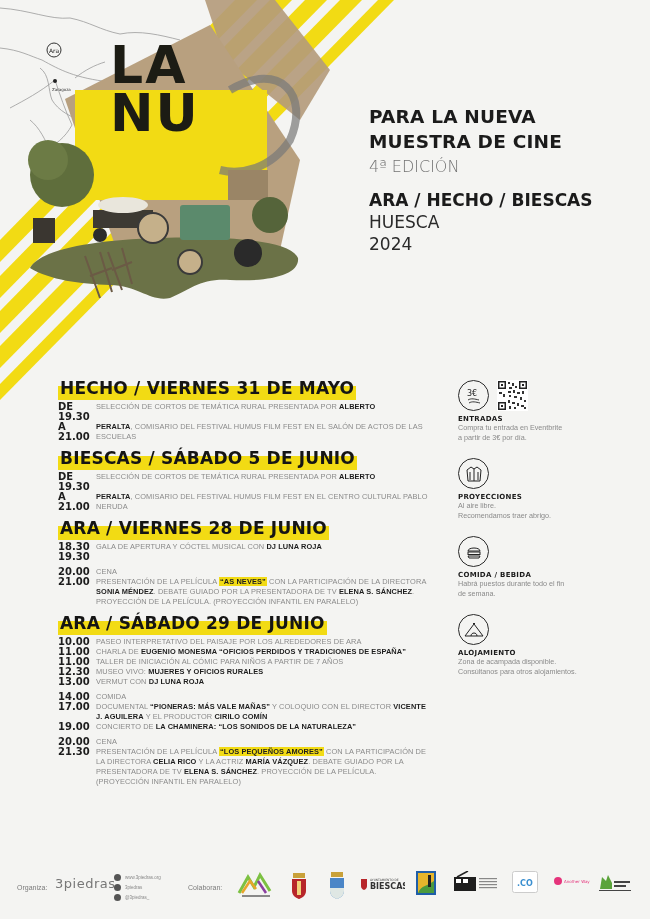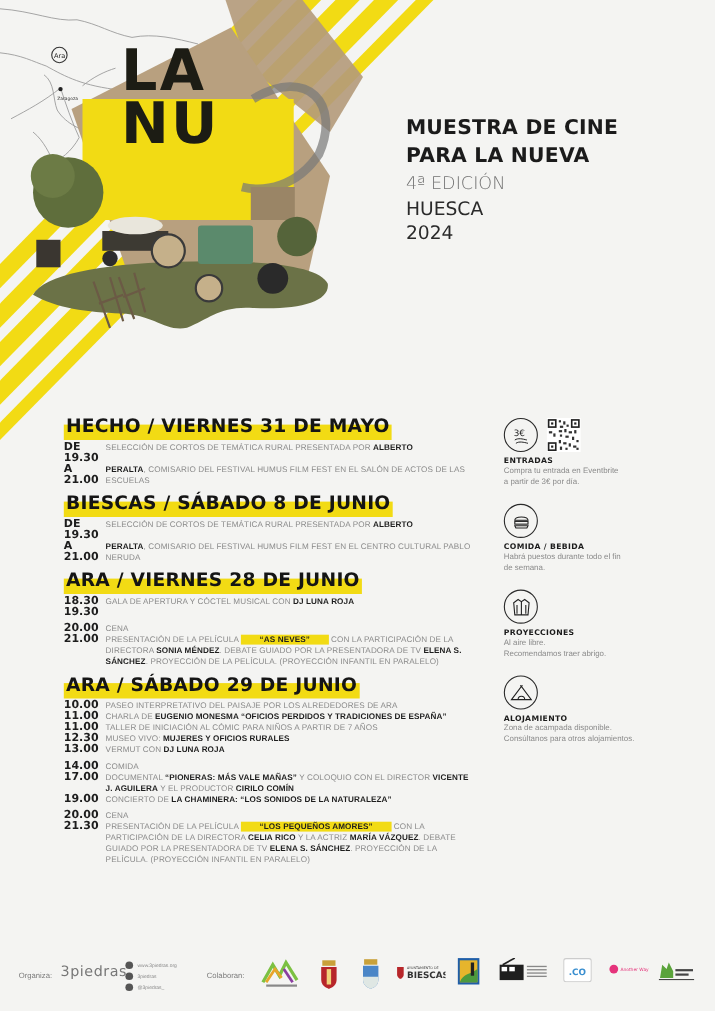--- a/index.html
+++ b/index.html
@@ -39,21 +39,21 @@
   }
   .day-head::before {
     content: ""; position: absolute; left: 0; right: 0; top: 8px; bottom: -2px;
     background: #f2db14; z-index: -1;
   }
   .day { margin-bottom: 6px; position: relative; z-index: 1; }
   .ev { display: flex; font-size: 7.4px; line-height: 10px; color: #8a8a8a; }
   .ev .t { width: 38px; flex: none; color: #1d1d1d; font-weight: bold; font-family: "DejaVu Sans", sans-serif; font-size: 10px; }
   .ev .d { flex: 1; text-transform: uppercase; letter-spacing: 0.1px; }
   .ev .d b { color: #1d1d1d; font-weight: bold; }
-  .ev .d .hl { background: #f2db14; color: #1d1d1d; font-weight: bold; padding: 0 17px; }
+  .ev .d .hl { background: #f2db14; color: #1d1d1d; font-weight: bold; padding: 0 1px; }
   .gap { height: 5px; }
 
   
   .info { position: absolute; left: 458px; top: 380px; width: 190px; }
   .info-item { margin-bottom: 14px; }
   .info-icon-row { display: flex; align-items: flex-start; gap: 8px; }
   .circle-icon {
     width: 31px; height: 31px; border: 1.3px solid #2b2b2b; border-radius: 50%;
     display: flex; align-items: center; justify-content: center; background: #f4f4f2;
   }
@@ -132,36 +132,37 @@
         <path d="M108,252 L122,290 M112,270 L132,262 M122,248 L132,284"></path>
       </g>
     </svg>
     <div class="logo-block">
       <div>LA</div>
       <div>NU</div>
     </div>
   </div>
 
   <div class="title-block">
+    <div class="title-main">PARA LA NUEVA</div>
     <div class="title-main">MUESTRA DE CINE</div>
-    <div class="title-main">PARA LA NUEVA</div>
     <div class="title-edition">4ª EDICIÓN</div>
+    <div class="title-places">ARA / HECHO / BIESCAS</div>
     <div class="title-light">HUESCA</div>
     <div class="title-light">2024</div>
   </div>
 
   <div class="program" id="program">
       <div class="day"><div class="day-head">HECHO / VIERNES 31 DE MAYO</div><div class="ev">
           <span class="t">DE 19.30</span>
           <span class="d"><span>SELECCIÓN DE CORTOS DE TEMÁTICA RURAL PRESENTADA POR </span><b>ALBERTO</b></span>
         </div><div class="ev">
           <span class="t">A 21.00</span>
           <span class="d"><b>PERALTA</b><span>, COMISARIO DEL FESTIVAL HUMUS FILM FEST EN EL SALÓN DE ACTOS DE LAS ESCUELAS</span></span>
         </div></div>
-      <div class="day"><div class="day-head">BIESCAS / SÁBADO 8 DE JUNIO</div><div class="ev">
+      <div class="day"><div class="day-head">BIESCAS / SÁBADO 5 DE JUNIO</div><div class="ev">
           <span class="t">DE 19.30</span>
           <span class="d"><span>SELECCIÓN DE CORTOS DE TEMÁTICA RURAL PRESENTADA POR </span><b>ALBERTO</b></span>
         </div><div class="ev">
           <span class="t">A 21.00</span>
           <span class="d"><b>PERALTA</b><span>, COMISARIO DEL FESTIVAL HUMUS FILM FEST EN EL CENTRO CULTURAL PABLO NERUDA</span></span>
         </div></div>
       <div class="day"><div class="day-head">ARA / VIERNES 28 DE JUNIO</div><div class="ev">
           <span class="t">18.30</span>
           <span class="d"><span>GALA DE APERTURA Y CÓCTEL MUSICAL CON </span><b>DJ LUNA ROJA</b></span>
         </div><div class="ev">
@@ -252,41 +253,41 @@
         </svg>
       </div>
       <div class="info-title">ENTRADAS</div>
       <div class="info-text">Compra tu entrada en Eventbrite</div>
       <div class="info-text">a partir de 3€ por día.</div>
     </div>
 
     <div class="info-item" style="margin-top:16px">
       <div class="circle-icon">
         <svg width="20" height="20" viewBox="0 0 20 20" fill="none" stroke="#222" stroke-width="1">
+          <path d="M7,3 L10,5 L13,3 L17,6 L16,17 L4,17 L3,6 Z"></path>
+            <path d="M10,5 L10,17"></path>
+            <path d="M6,8 L6,16 M14,8 L14,16"></path>
+        </svg>
+      </div>
+      <div class="info-title">PROYECCIONES</div>
+      <div class="info-text">Al aire libre.</div>
+      <div class="info-text">Recomendamos traer abrigo.</div>
+    </div>
+
+    <div class="info-item" style="margin-top:16px">
+      <div class="circle-icon">
+        <svg width="20" height="20" viewBox="0 0 20 20" fill="none" stroke="#222" stroke-width="1">
           <path d="M4,9 C4,5 16,5 16,9 Z"></path>
             <rect x="4" y="10" width="12" height="2.5"></rect>
             <path d="M4,14 L16,14 L15,16 L5,16 Z"></path>
         </svg>
       </div>
       <div class="info-title">COMIDA / BEBIDA</div>
       <div class="info-text">Habrá puestos durante todo el fin</div>
       <div class="info-text">de semana.</div>
-    </div>
-
-    <div class="info-item" style="margin-top:16px">
-      <div class="circle-icon">
-        <svg width="20" height="20" viewBox="0 0 20 20" fill="none" stroke="#222" stroke-width="1">
-          <path d="M7,3 L10,5 L13,3 L17,6 L16,17 L4,17 L3,6 Z"></path>
-            <path d="M10,5 L10,17"></path>
-            <path d="M6,8 L6,16 M14,8 L14,16"></path>
-        </svg>
-      </div>
-      <div class="info-title">PROYECCIONES</div>
-      <div class="info-text">Al aire libre.</div>
-      <div class="info-text">Recomendamos traer abrigo.</div>
     </div>
 
     <div class="info-item" style="margin-top:16px">
       <div class="circle-icon">
         <svg width="22" height="20" viewBox="0 0 22 20" fill="none" stroke="#222" stroke-width="1">
           <path d="M2,16 L11,4 L20,16 Z"></path>
             <path d="M8,16 C8,12 14,12 14,16"></path>
             <path d="M10,3 L11,4 L12,3"></path>
         </svg>
       </div>

